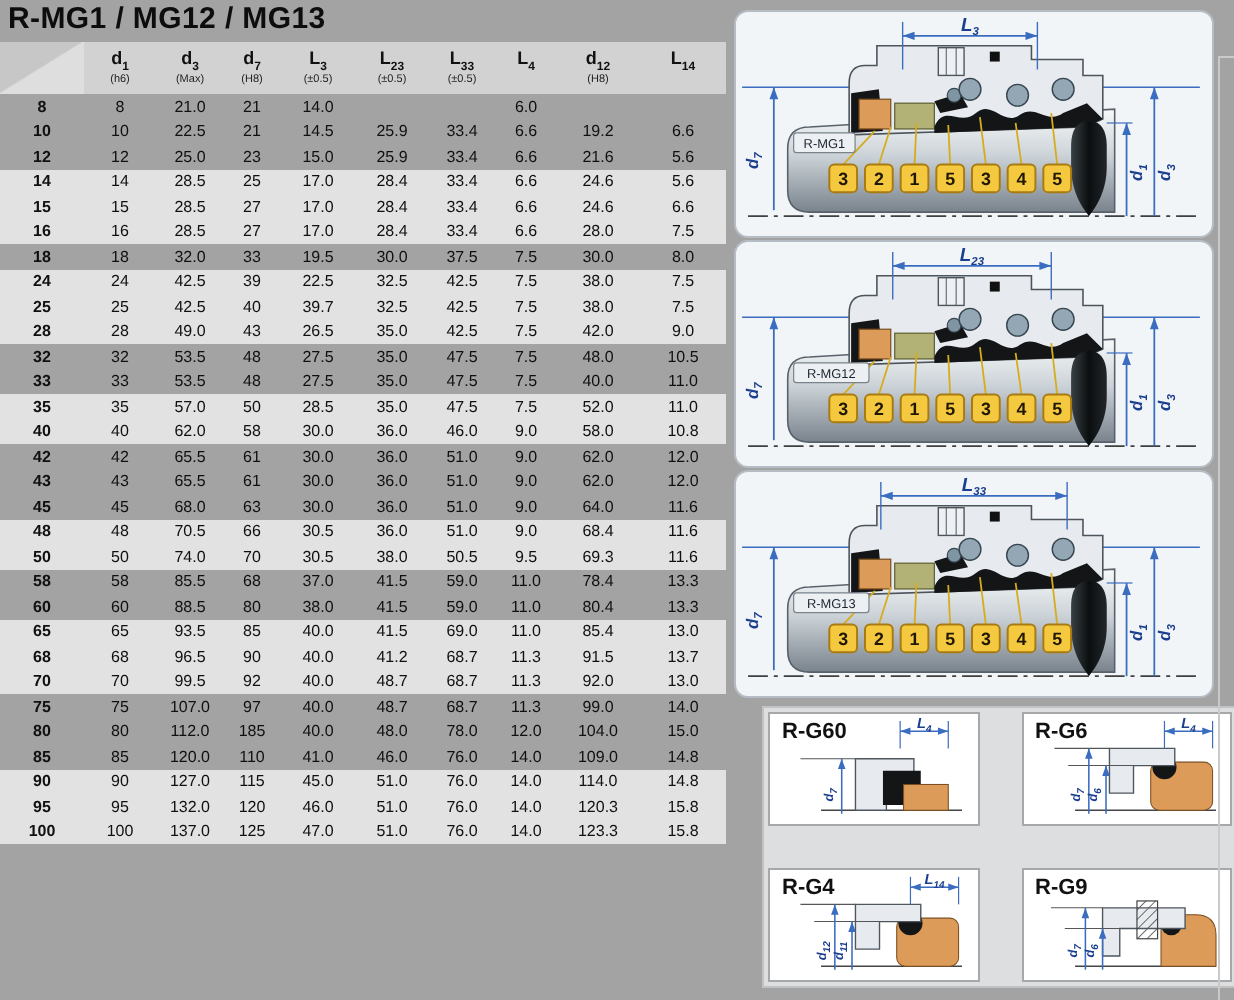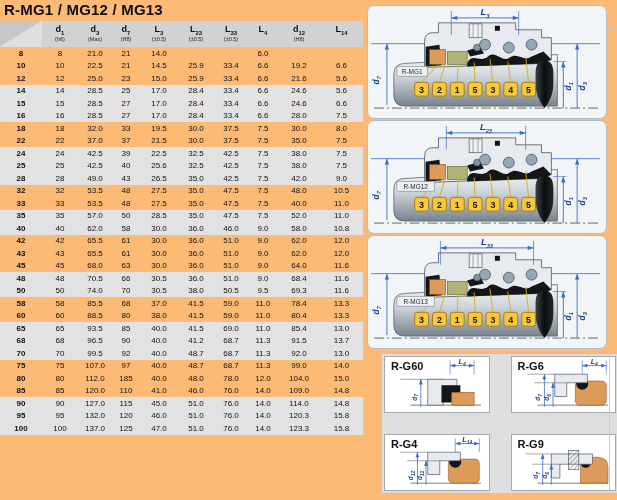--- a/index.html
+++ b/index.html
@@ -1,16 +1,16 @@
 <!DOCTYPE html>
 <html><head>
 <meta charset="utf-8">
 <style>
   html,body{margin:0;padding:0;background:#fff;}
-  .page{position:relative;width:617px;height:500px;background:#fdba74;overflow:hidden;
+  .page{position:relative;width:617px;height:500px;background:#a3a3a3;overflow:hidden;
         font-family:"Liberation Sans",sans-serif;}
   .title{position:absolute;left:4px;top:1px;font-size:15px;font-weight:bold;color:#0d0d0d;
          letter-spacing:.2px;white-space:nowrap;}
   
   table.dim{position:absolute;left:0;top:21px;border-collapse:collapse;table-layout:fixed;
             width:363px;}
   table.dim th{background:#d2d2d2;height:26px;vertical-align:middle;text-align:center;
                font-size:9px;font-weight:bold;padding:0;color:#111;line-height:1.05;}
   table.dim th sub{font-size:6px;}
   table.dim th .tol{display:block;font-size:5.5px;font-weight:normal;color:#222;margin-top:1px;}
@@ -145,50 +145,38 @@
           <td>18</td>
           <td>32.0</td>
           <td>33</td>
           <td>19.5</td>
           <td>30.0</td>
           <td>37.5</td>
           <td>7.5</td>
           <td>30.0</td>
           <td>8.0</td>
         </tr>
-        <tr>
-          <td>22</td>
-          <td>22</td>
-          <td>37.0</td>
-          <td>37</td>
-          <td>21.5</td>
-          <td>30.0</td>
-          <td>37.5</td>
-          <td>7.5</td>
-          <td>35.0</td>
-          <td>7.5</td>
-        </tr>
         <tr class="shade">
           <td>24</td>
           <td>24</td>
           <td>42.5</td>
           <td>39</td>
           <td>22.5</td>
           <td>32.5</td>
           <td>42.5</td>
           <td>7.5</td>
           <td>38.0</td>
           <td>7.5</td>
         </tr>
         <tr class="shade">
           <td>25</td>
           <td>25</td>
           <td>42.5</td>
           <td>40</td>
-          <td>25.6</td>
+          <td>39.7</td>
           <td>32.5</td>
           <td>42.5</td>
           <td>7.5</td>
           <td>38.0</td>
           <td>7.5</td>
         </tr>
         <tr class="shade">
           <td>28</td>
           <td>28</td>
           <td>49.0</td>

